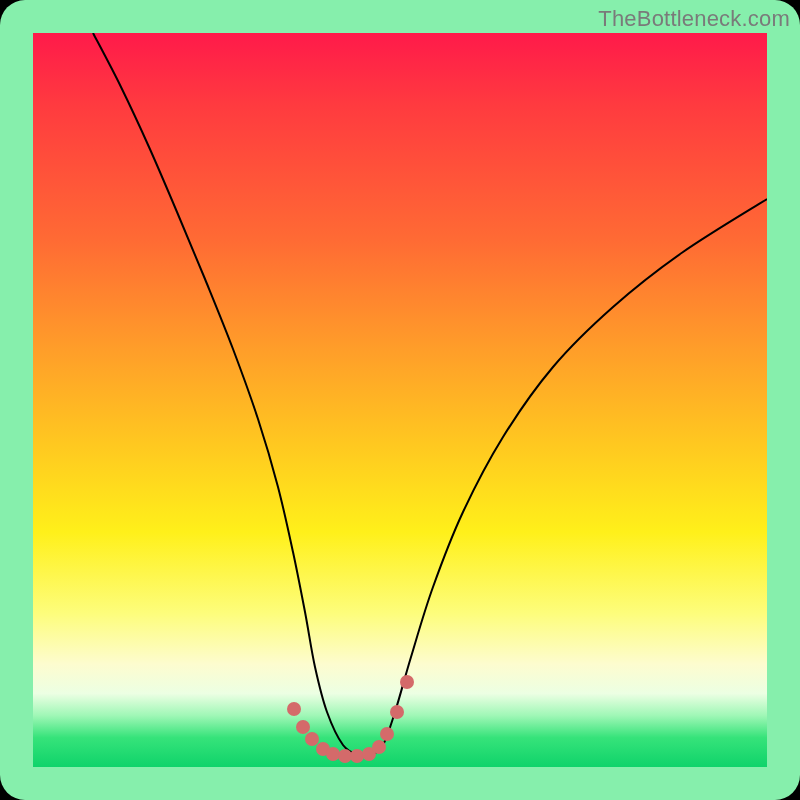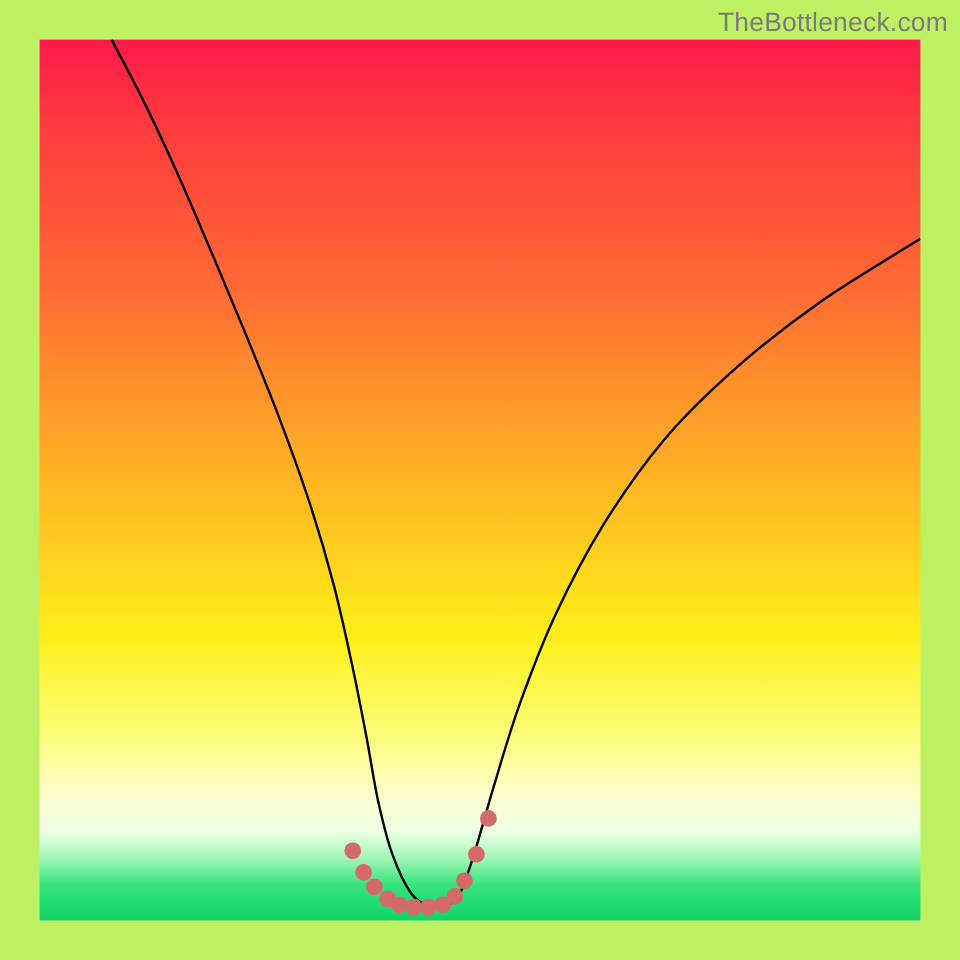--- a/index.html
+++ b/index.html
@@ -10,21 +10,22 @@
     background: #000;
     overflow: hidden;
     font-family: Arial, Helvetica, sans-serif;
   }
   .frame {
     position: absolute;
     left: 0;
     top: 0;
     width: 800px;
     height: 800px;
-    background: #bef264;
+    background: #86efac;
+    border-radius: 25px;
   }
   .plot-area {
     position: absolute;
     left: 33px;
     top: 33px;
     width: 734px;
     height: 734px;
     
     background: linear-gradient(
       to bottom,

